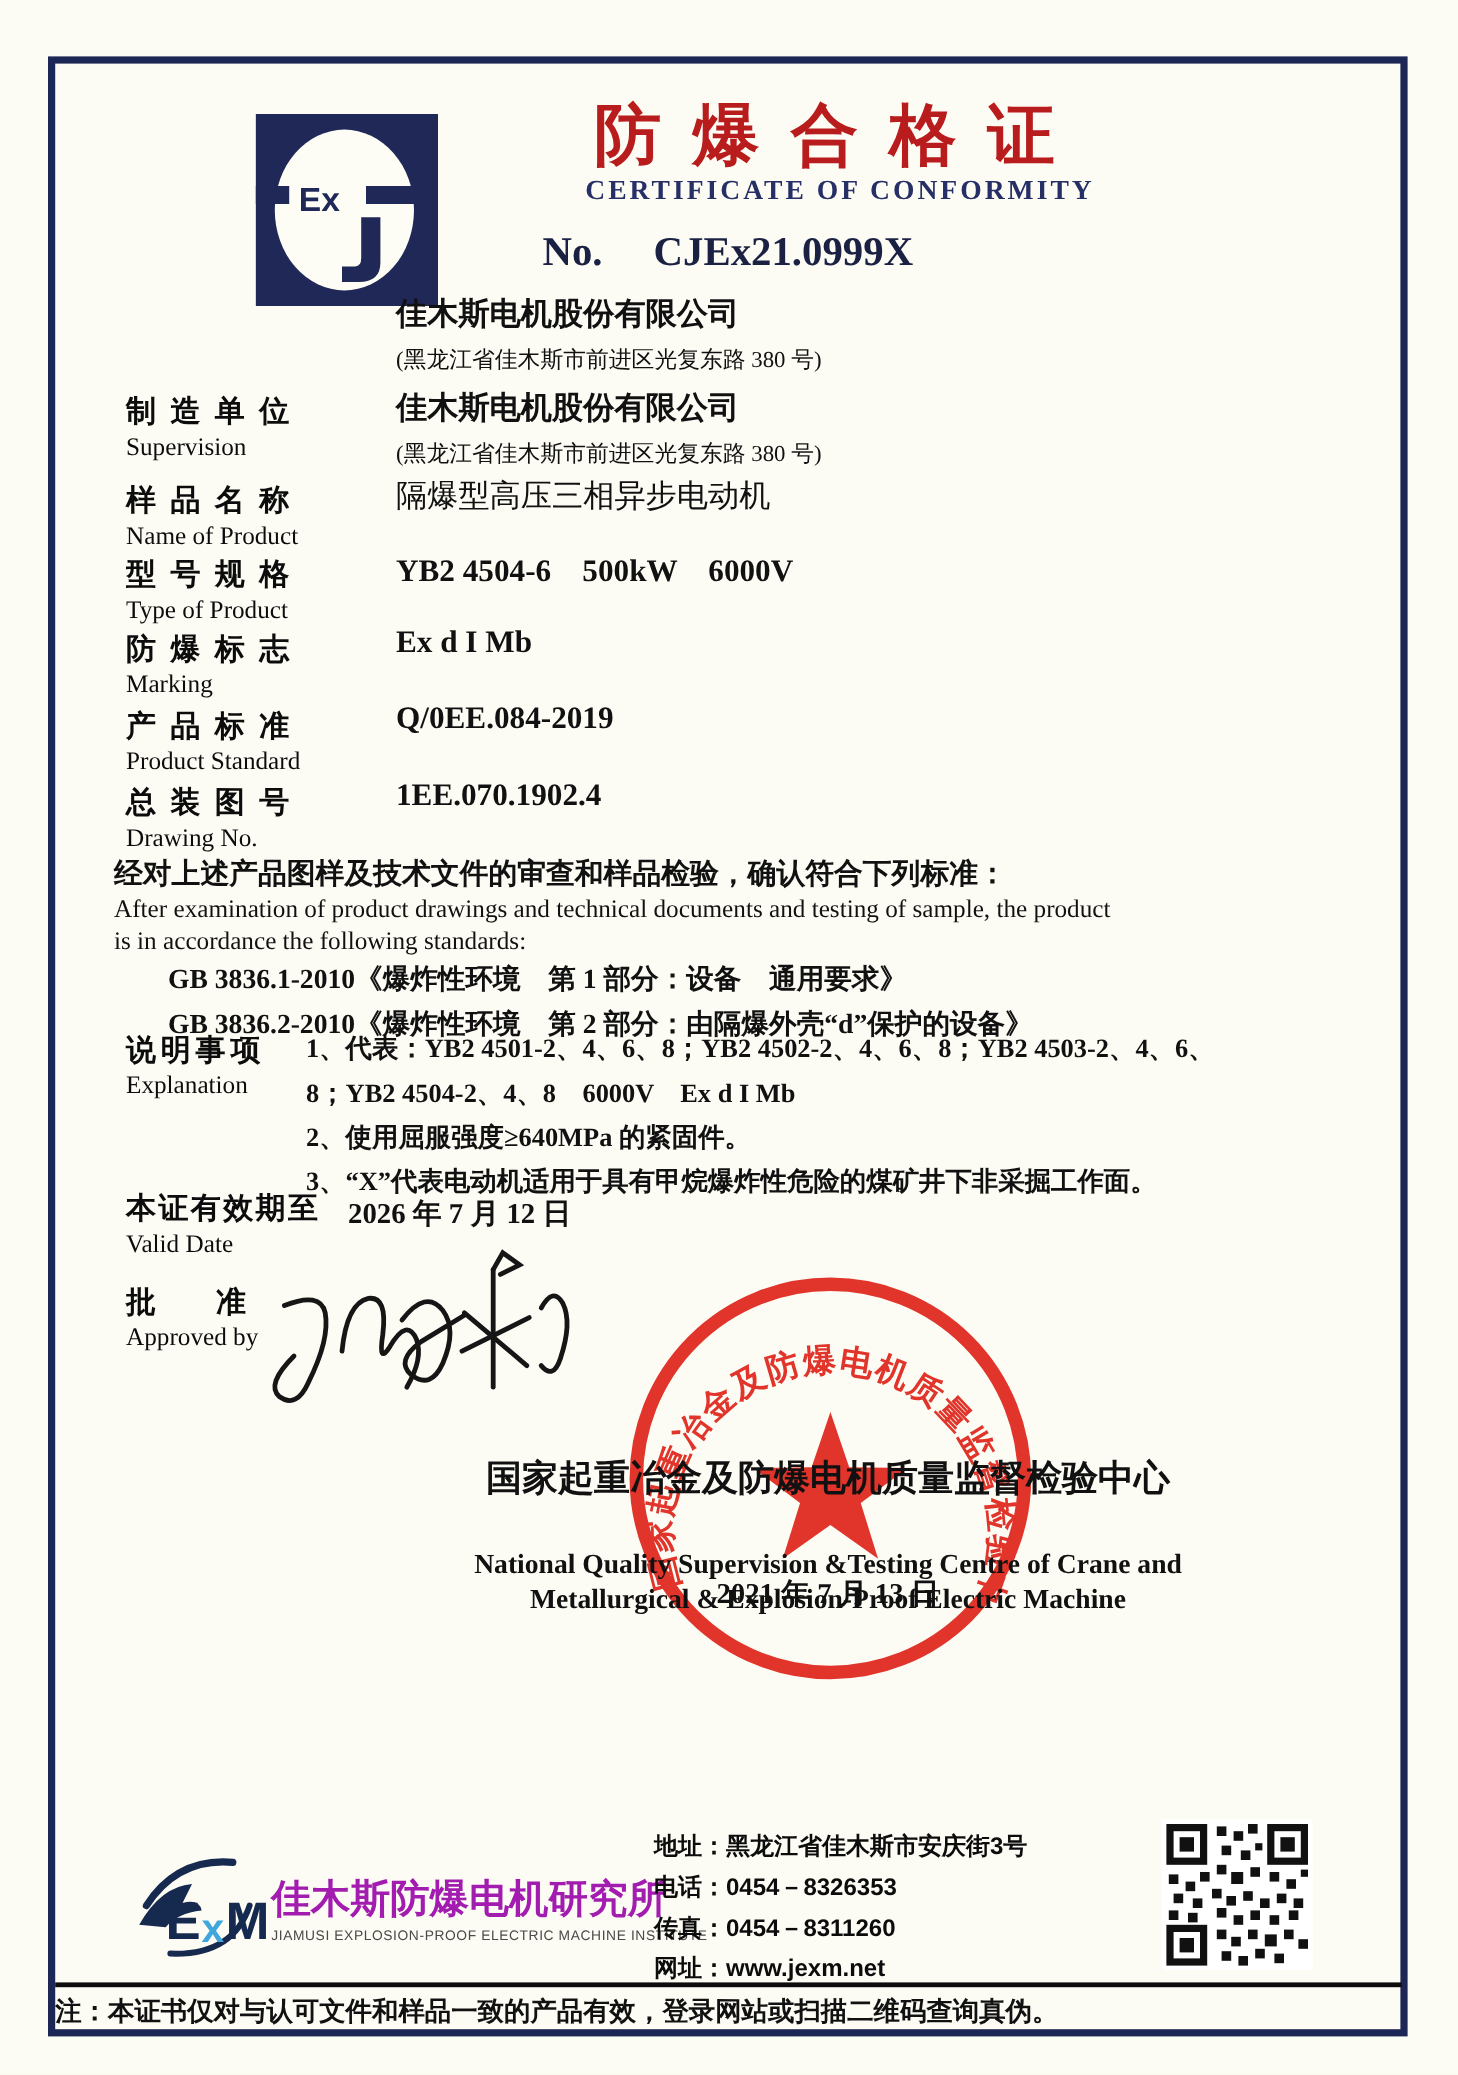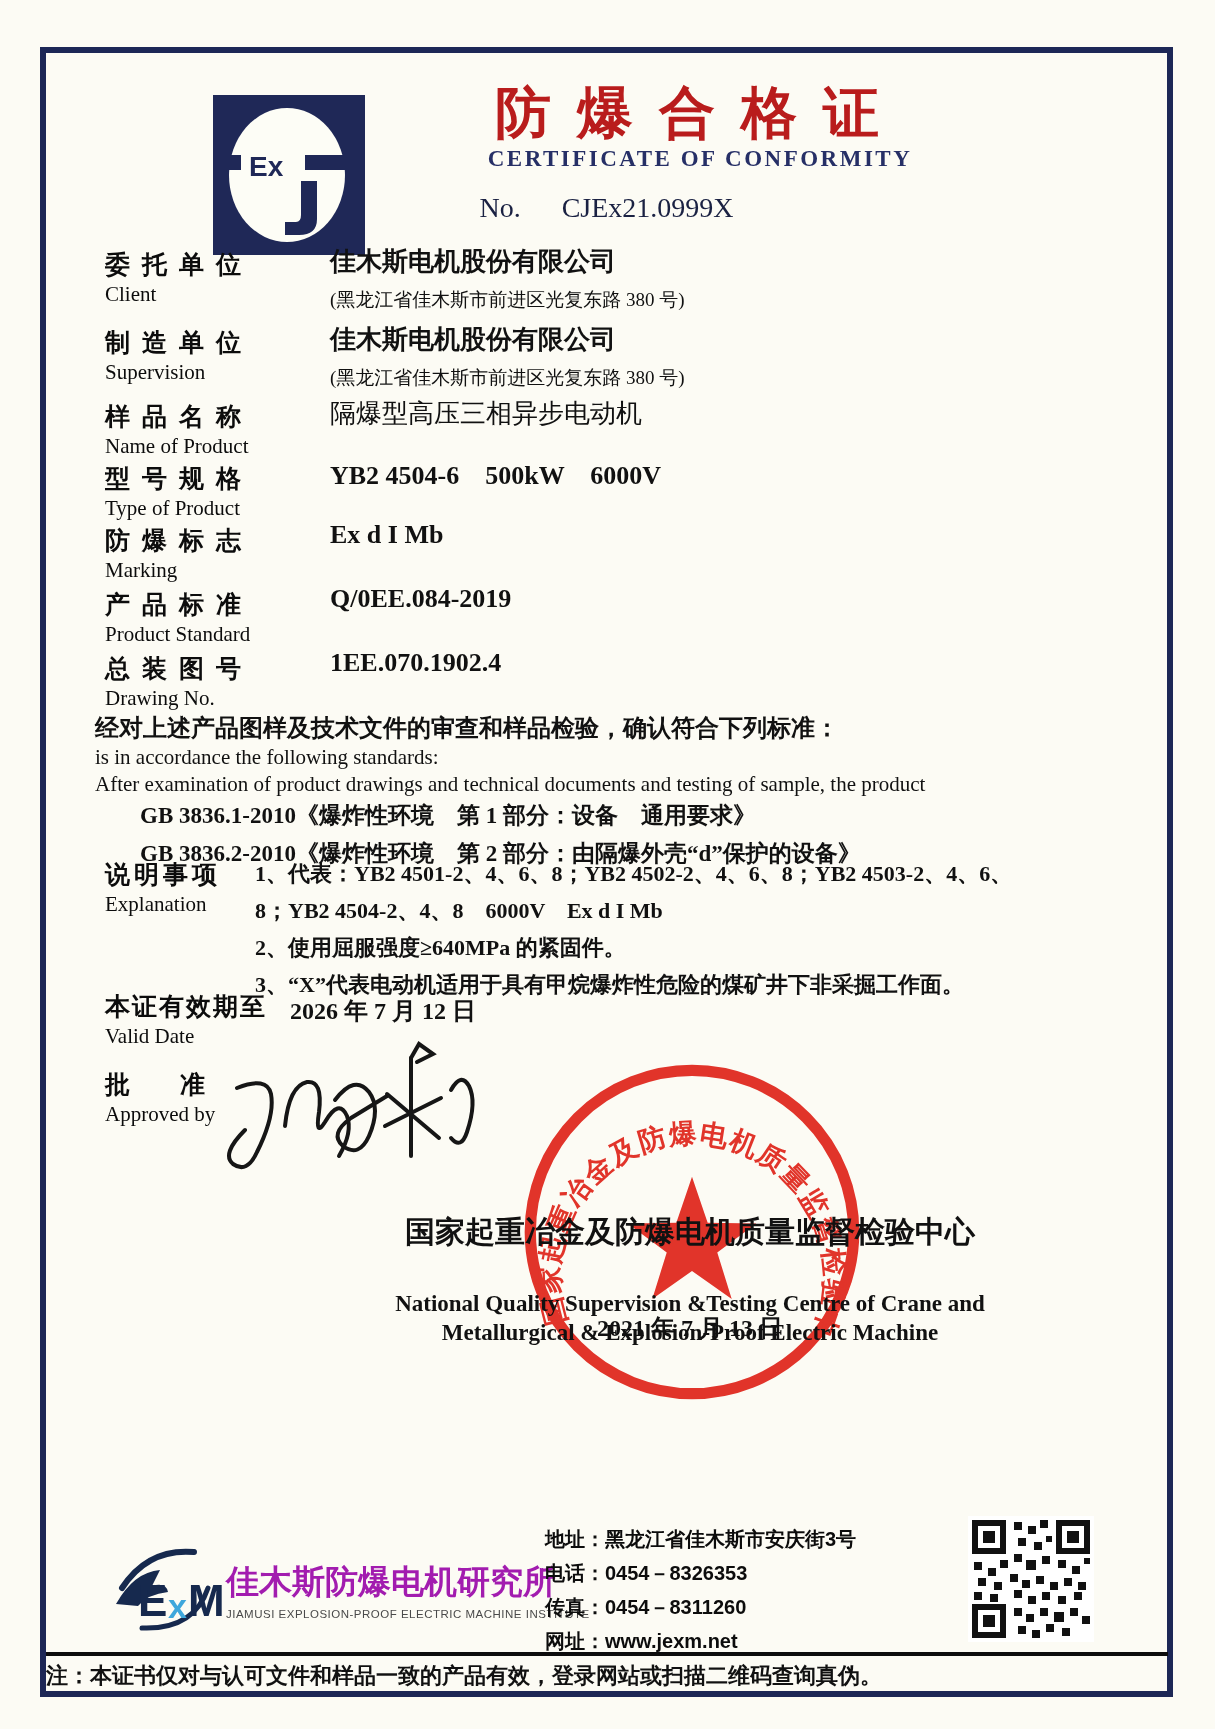--- a/index.html
+++ b/index.html
@@ -10,21 +10,21 @@
   .abs{position:absolute;}
 
   
   .ex-logo{left:213px;top:95px;width:152px;height:160px;}
   .title-cn{left:350px;top:76px;width:700px;text-align:center;
             font-family:"Liberation Sans",sans-serif;font-weight:bold;
             font-size:56px;letter-spacing:26px;color:#b91c1c;}
   .title-en{left:350px;top:146px;width:700px;text-align:center;
             font-weight:bold;font-size:23px;letter-spacing:2.5px;color:#262f66;}
   .cert-no{left:40px;top:192px;width:1133px;text-align:center;
-           font-weight:normal;font-size:28px;color:#1a2142;}
+           font-weight:bold;font-size:34px;color:#1a2142;}
   .cert-no .gap{display:inline-block;width:34px;}
 
   
   .f-label-cn{font-family:"Liberation Sans",sans-serif;font-weight:bold;
               font-size:25px;letter-spacing:12px;color:#0c0c0c;white-space:nowrap;}
   .f-label-en{font-size:21px;margin-top:1px;color:#0c0c0c;}
   .f-value{font-size:26px;white-space:nowrap;}
   .f-value2{font-size:19px;margin-top:8px;white-space:nowrap;}
   .bold{font-weight:bold;}
   .lbl{left:105px;width:230px;}
@@ -80,24 +80,20 @@
     <path d="M88,86 h16 v38 q0,16 -18,16 h-14 v-13 h11 q5,0 5,-7 z" fill="#1f2857"></path>
   </svg>
 
   <div class="abs title-cn">防爆合格证</div>
   <div class="abs title-en">CERTIFICATE OF CONFORMITY</div>
   <div class="abs cert-no">
     <span>No.</span><span class="gap"></span>
     <span>CJEx21.0999X</span>
   </div>
 
-  <div class="abs lbl" style="top:248px">
-    <div class="f-label-cn">委托单位</div>
-    <div class="f-label-en">Client</div>
-  </div>
   <div class="abs val" style="top:244px">
     <div class="f-value bold">佳木斯电机股份有限公司</div>
     <div class="f-value2">(黑龙江省佳木斯市前进区光复东路 380 号)</div>
   </div>
 
   <div class="abs lbl" style="top:326px">
     <div class="f-label-cn">制造单位</div>
     <div class="f-label-en">Supervision</div>
   </div>
   <div class="abs val" style="top:322px">
@@ -140,22 +136,22 @@
   <div class="abs lbl" style="top:652px">
     <div class="f-label-cn">总装图号</div>
     <div class="f-label-en">Drawing No.</div>
   </div>
   <div class="abs val" style="top:648px">
     <div class="f-value bold">1EE.070.1902.4</div>
   </div>
 
   <div class="abs stm-cn">经对上述产品图样及技术文件的审查和样品检验，确认符合下列标准：</div>
   <div class="abs stm-en">
+    <div>After examination of product drawings and technical documents and testing of sample, the product</div>
     <div>is in accordance the following standards:</div>
-    <div>After examination of product drawings and technical documents and testing of sample, the product</div>
   </div>
   <div class="abs gb" style="top:800px">GB 3836.1-2010《爆炸性环境　第 1 部分：设备　通用要求》</div>
   <div class="abs gb" style="top:838px">GB 3836.2-2010《爆炸性环境　第 2 部分：由隔爆外壳“d”保护的设备》</div>
 
   <div class="abs lbl" style="top:858px">
     <div class="f-label-cn" style="letter-spacing:4px">说明事项</div>
     <div class="f-label-en">Explanation</div>
   </div>
   <div class="abs exp-items">
     <div>1、代表：YB2 4501-2、4、6、8；YB2 4502-2、4、6、8；YB2 4503-2、4、6、</div>

